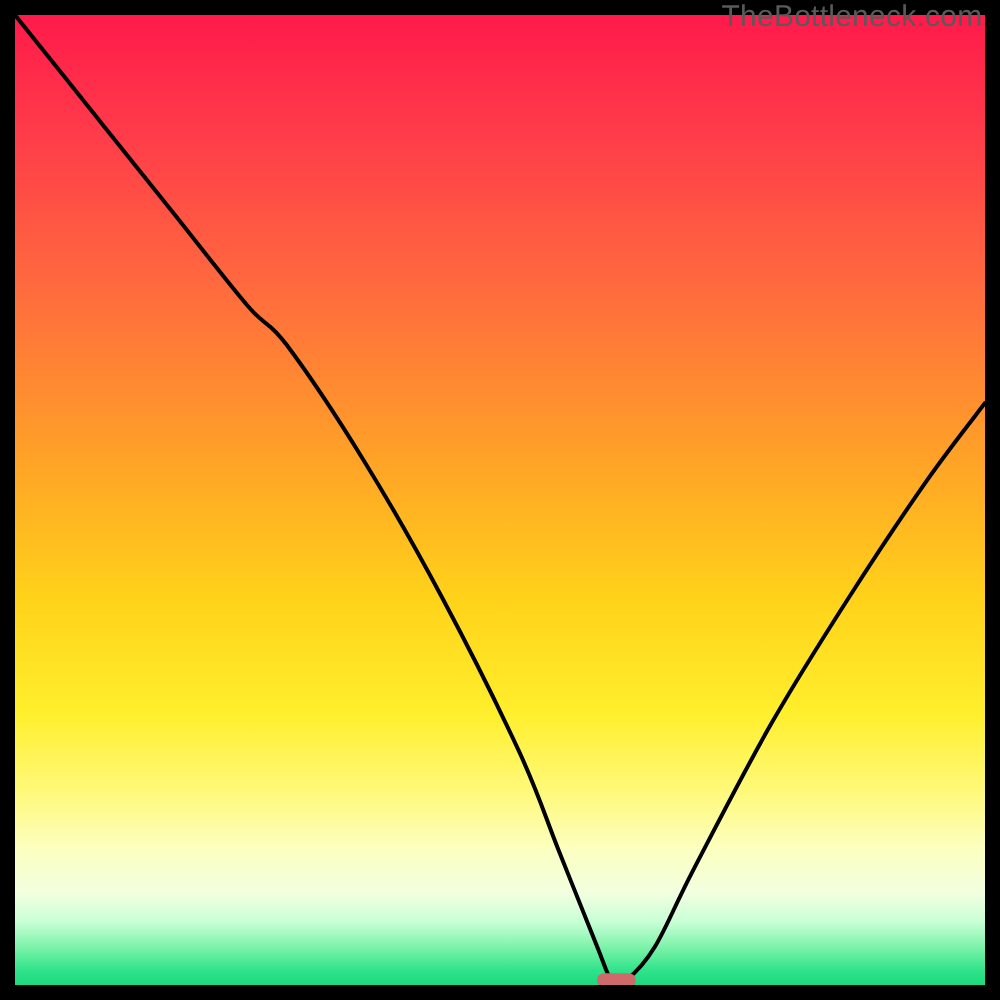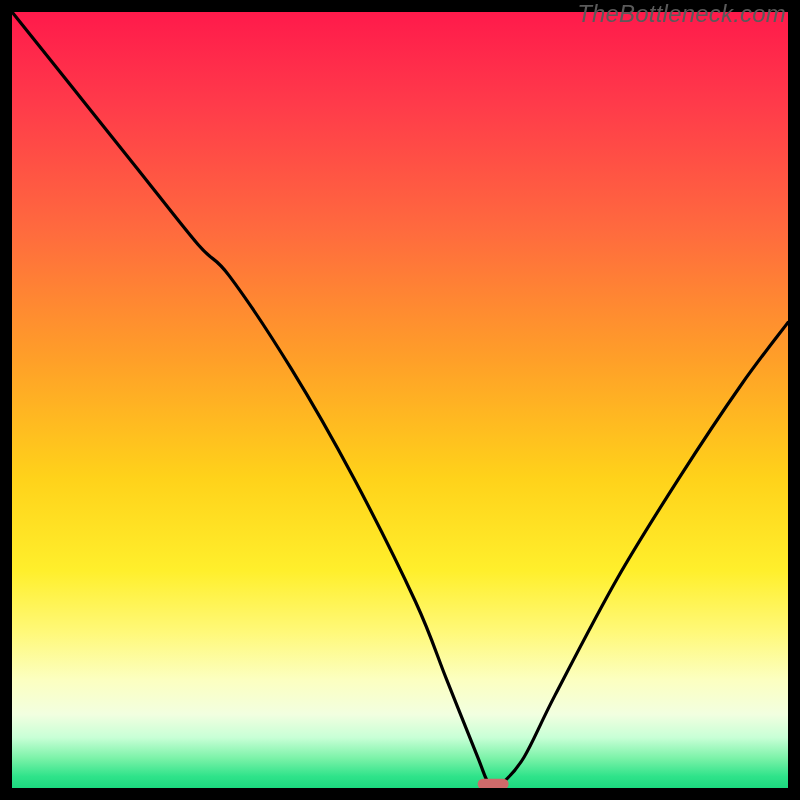--- a/index.html
+++ b/index.html
@@ -27,21 +27,20 @@
   }
   .watermark {
     position: absolute;
     top: 0px;
     right: 14px;
     color: #5a5a5a;
     font-size: 24px;
     font-weight: 500;
     letter-spacing: 0.2px;
     z-index: 10;
-    font-style: italic;
   }
   svg { display: block; }
 </style>
 </head>
 <body>
 
 <div class="frame">
 
   <div class="plot-area">
     <svg id="chart-svg" viewBox="0 0 776 776" width="776" height="776" preserveAspectRatio="none">

